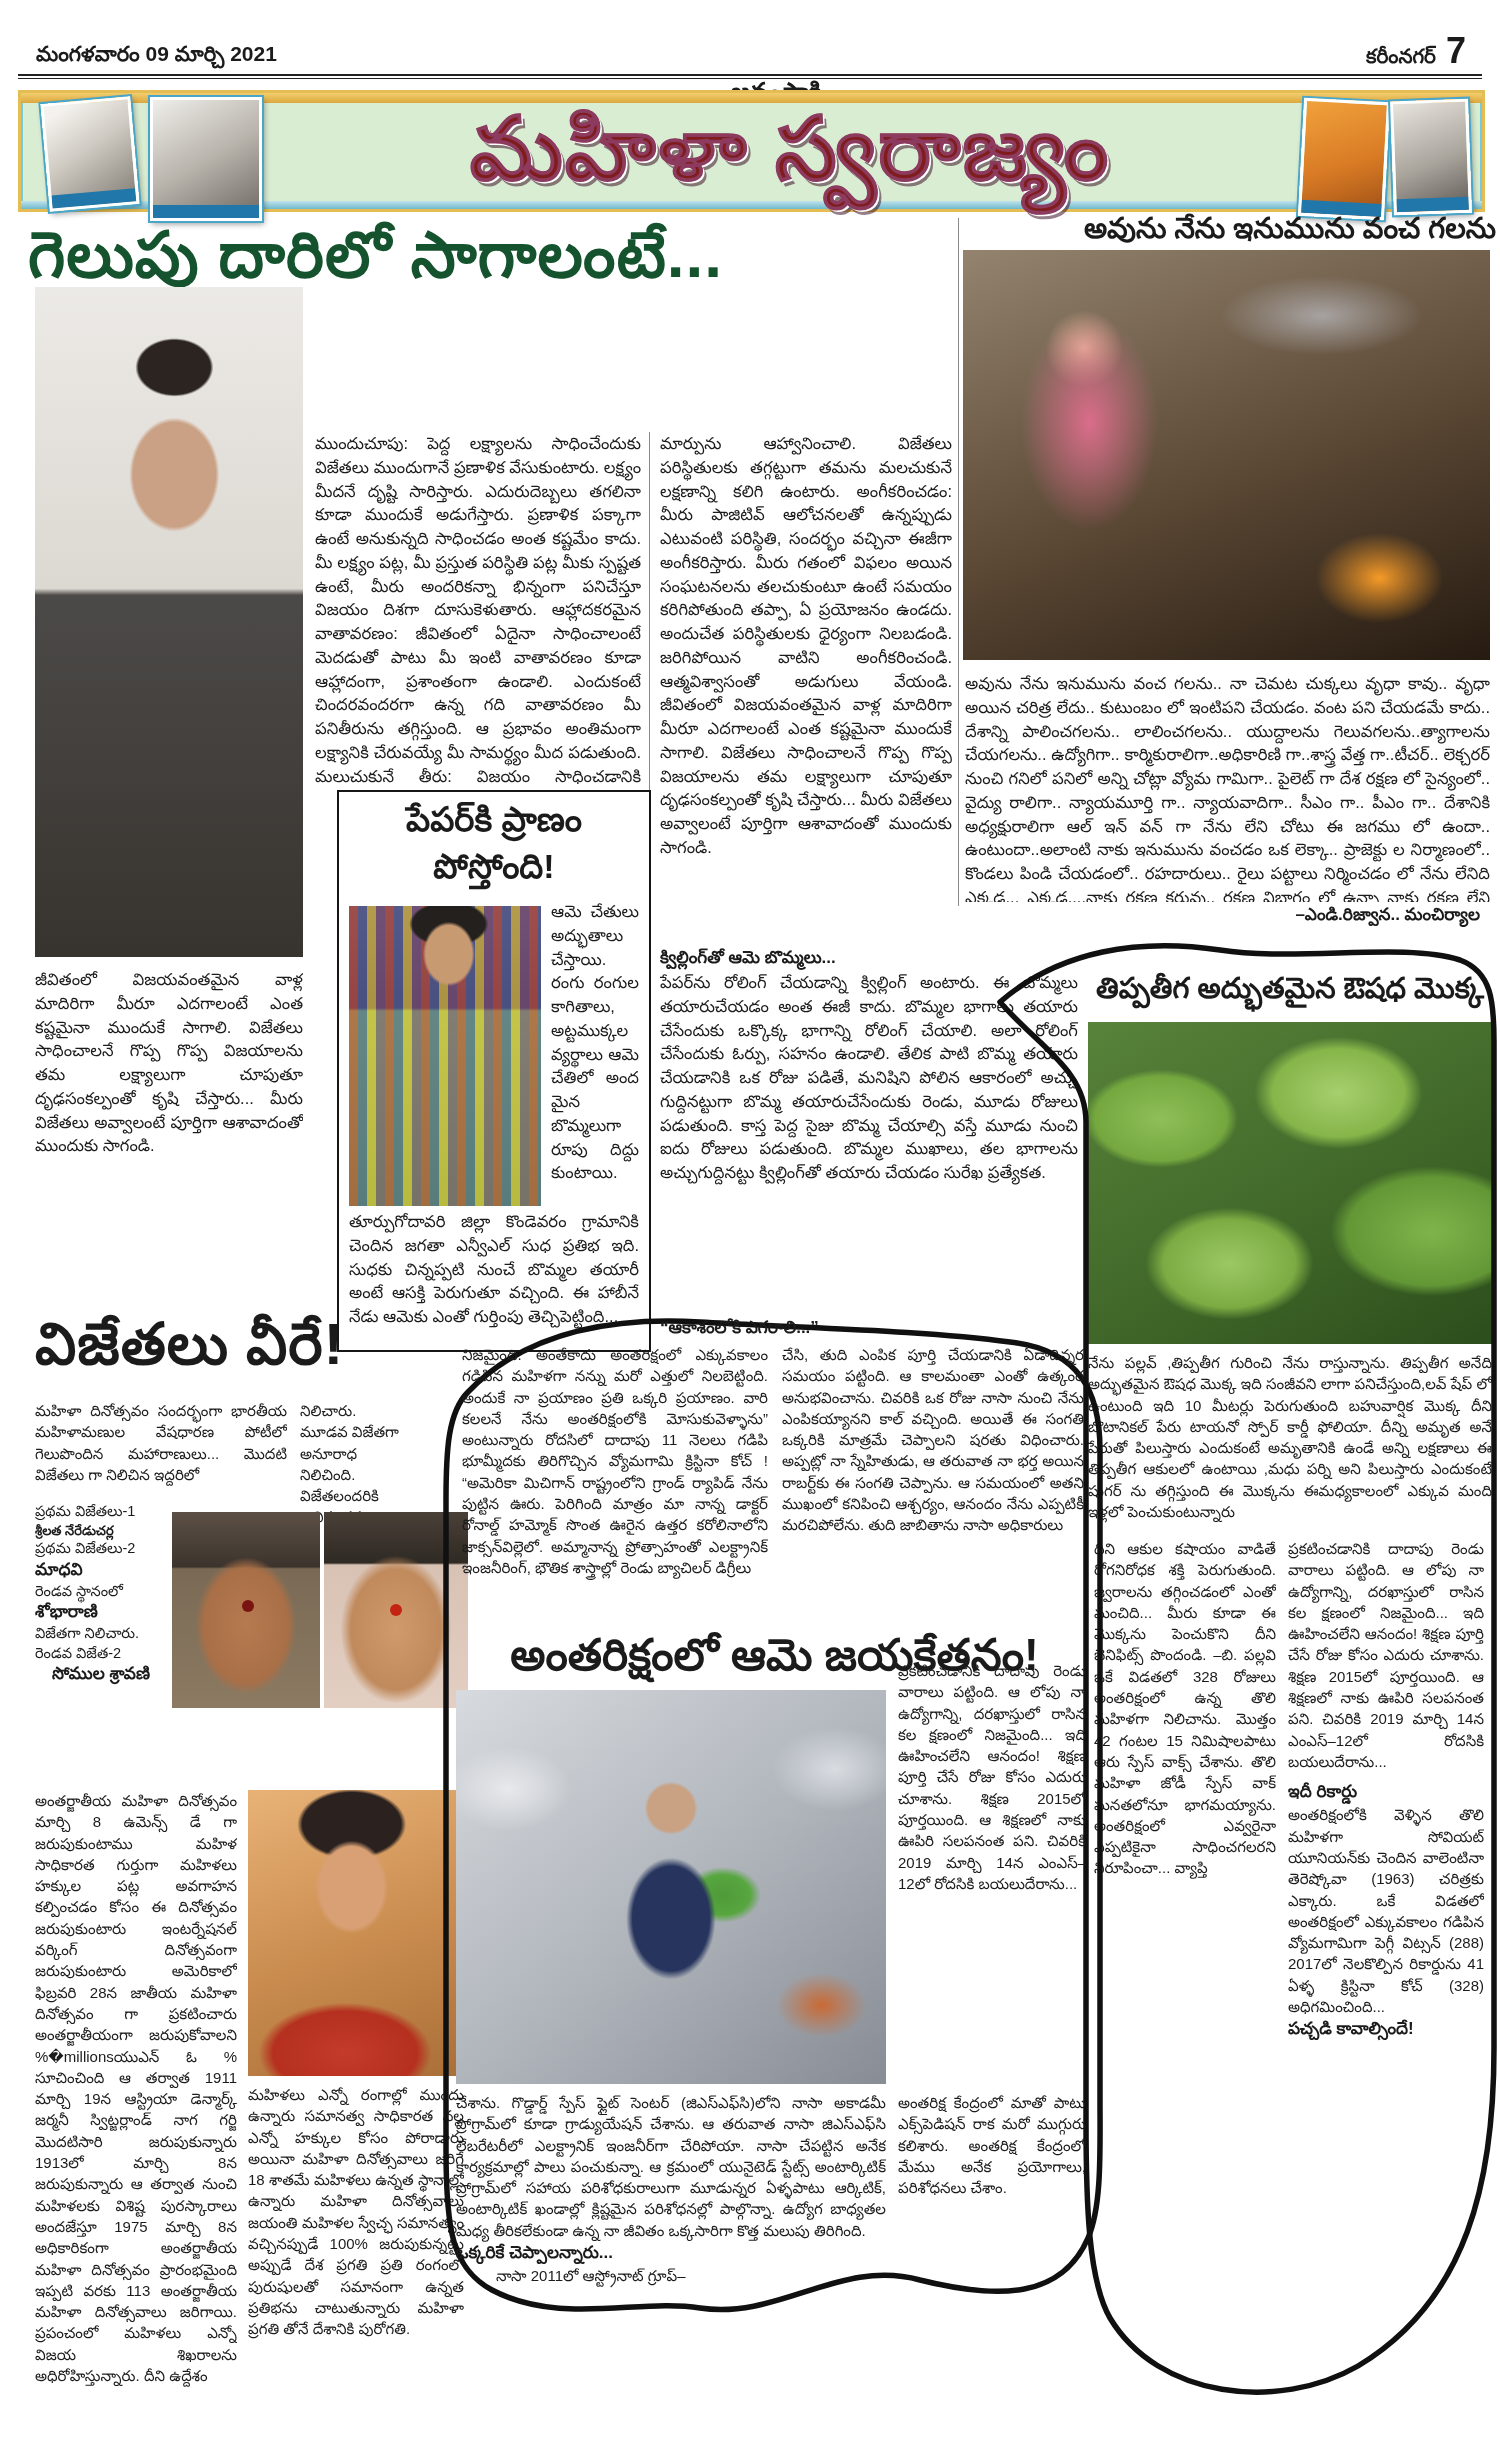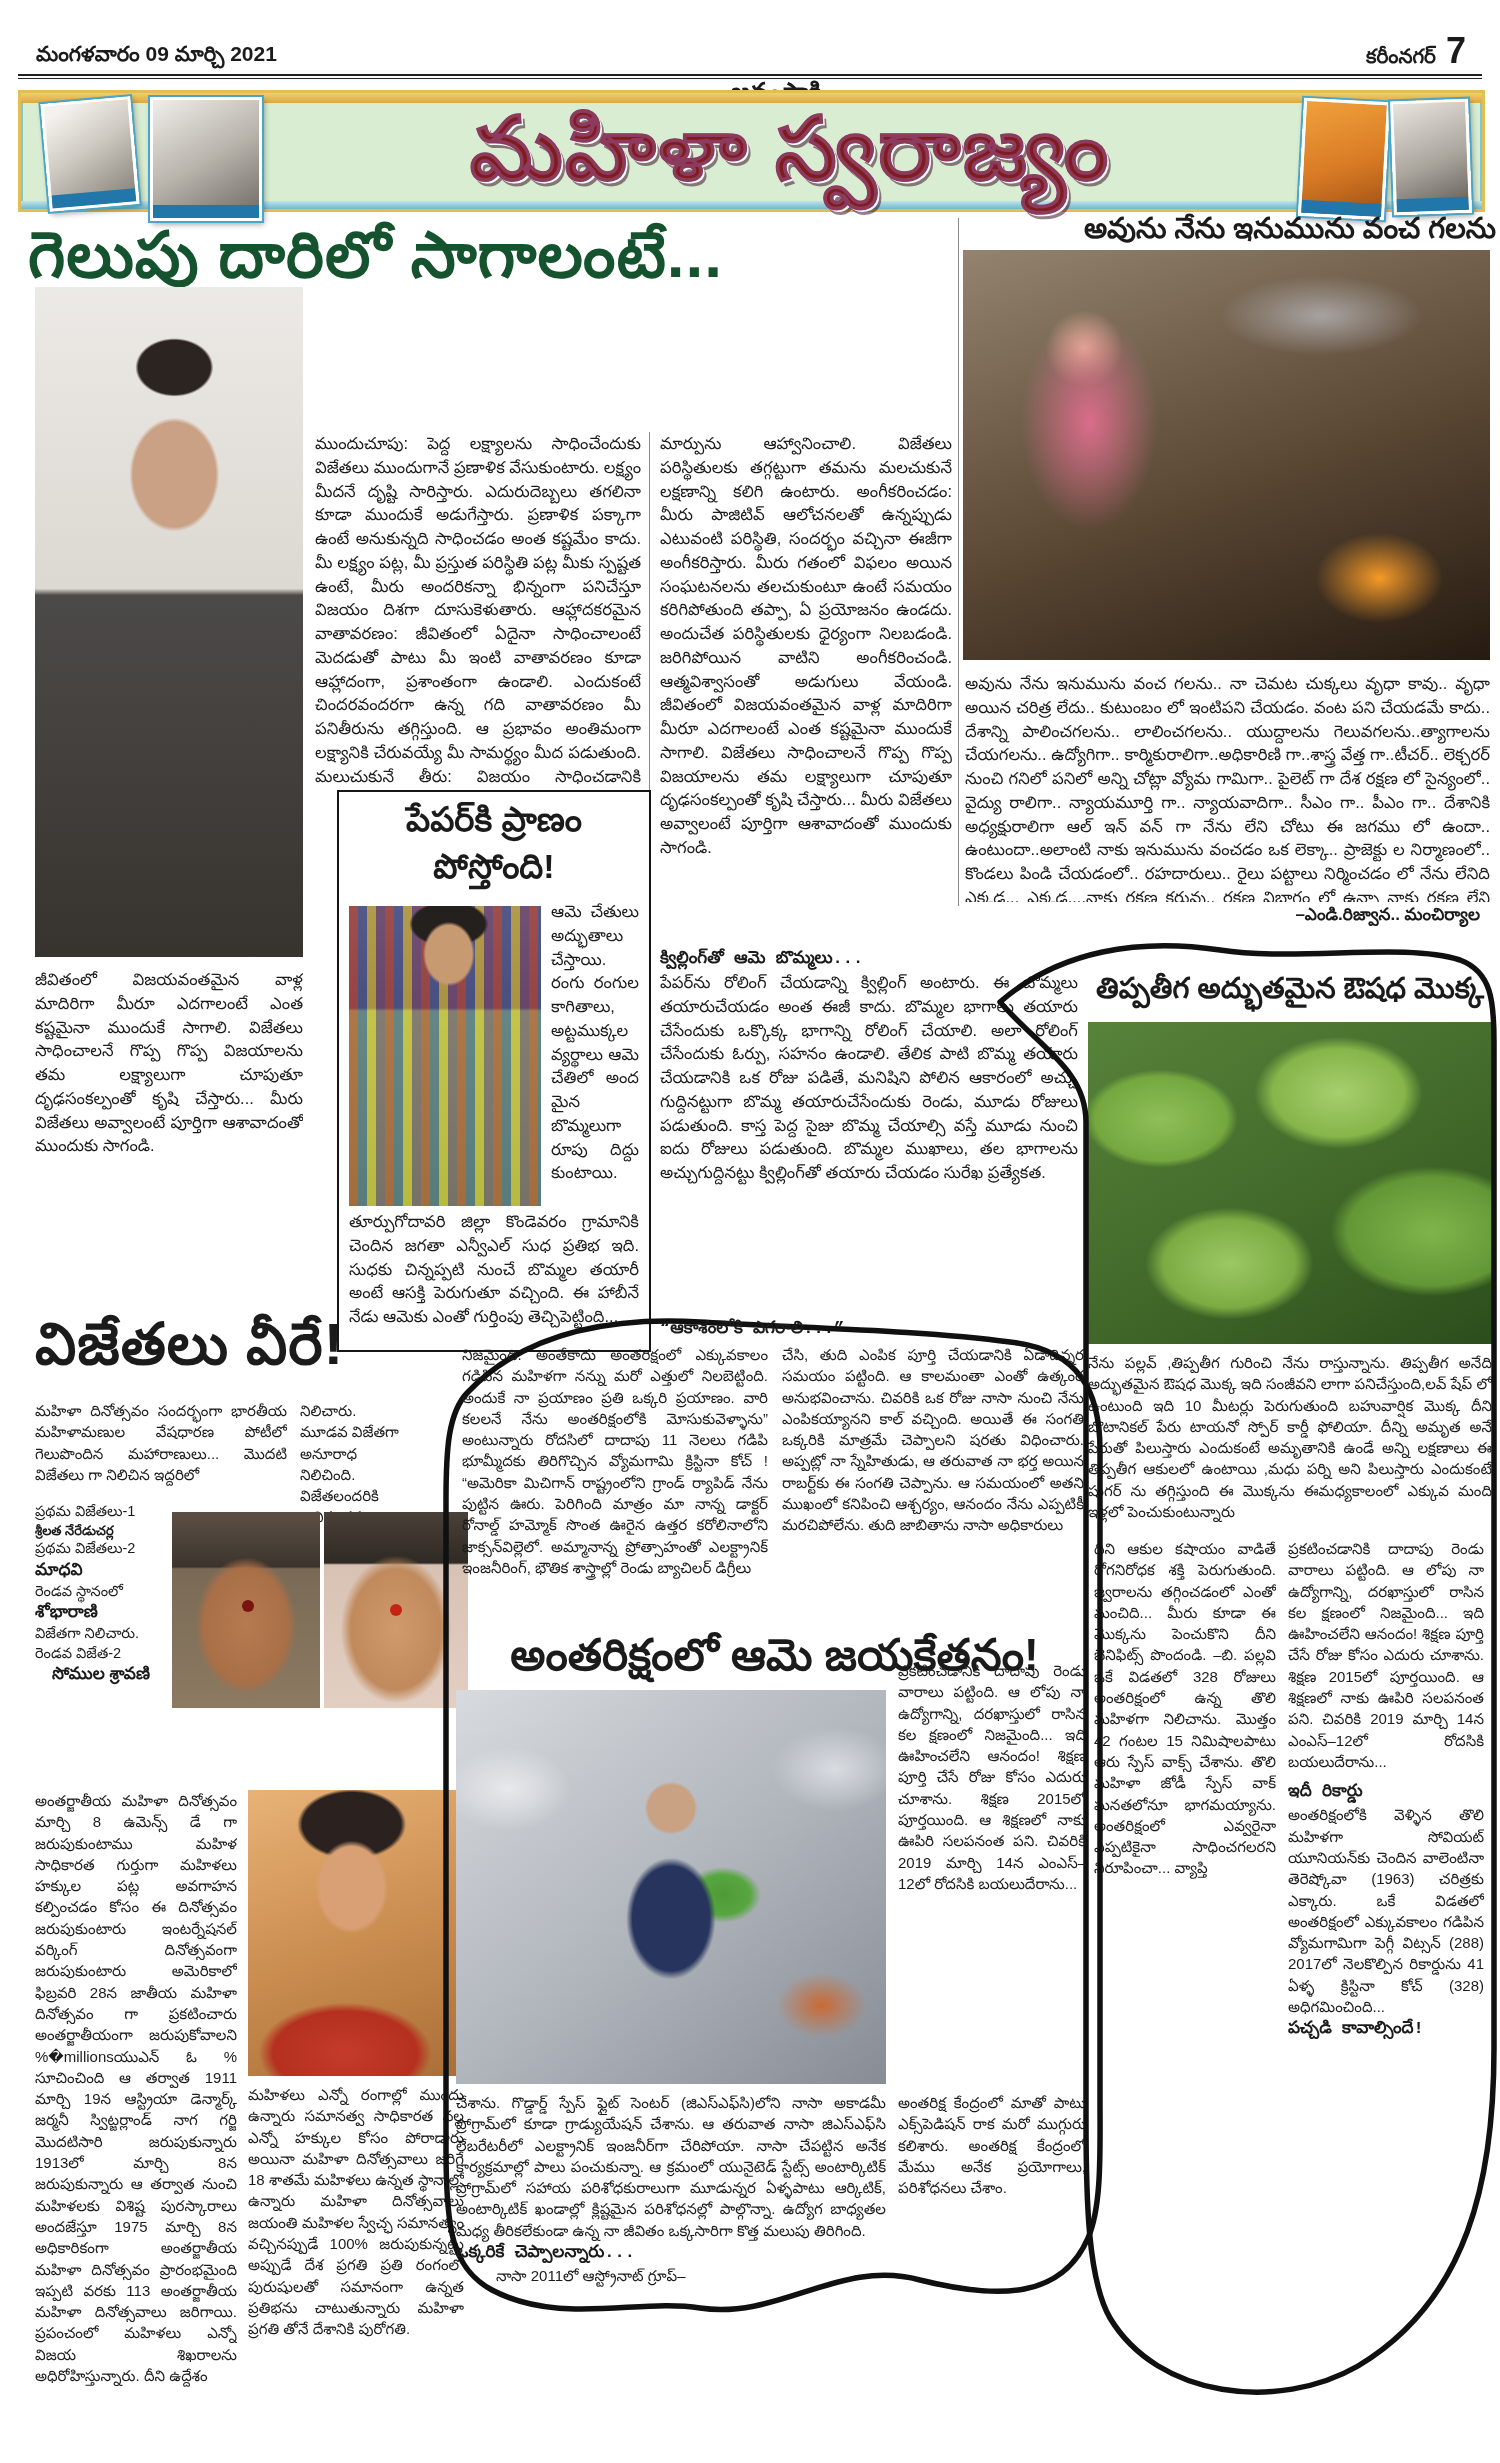--- a/index.html
+++ b/index.html
@@ -31,21 +31,21 @@
   .mini3bg{background:linear-gradient(160deg,#f0a13c,#d97b25 55%,#9c4f16);}
   .mini4bg{background:linear-gradient(160deg,#e8e4de,#a9a49c 55%,#5f5b55);}
   
   .h-main{font-size:64px;font-weight:900;color:#14532d;letter-spacing:1px;}
   .h-letter{font-size:29px;font-weight:800;}
   .h-box{font-size:34px;font-weight:900;text-align:center;}
   .h-winners{font-size:58px;font-weight:900;letter-spacing:1px;}
   .h-plant{font-size:29px;font-weight:800;text-align:center;}
   .h-progress{font-size:37px;font-weight:800;}
   .h-space{font-size:44px;font-weight:900;text-align:center;}
-  .subhead{font-weight:800;font-size:17px;font-family:Liberation Mono, monospace;}
+  .subhead{font-weight:800;font-size:17px;}
   .sig{font-weight:800;text-align:right;font-size:17px;}
   .vrule{width:1px;background:#8a8a8a;}
   
   .ph{overflow:hidden;}
   .ph-portrait{background:
      radial-gradient(75px 95px at 52% 28%, #caa184 0%, #caa184 55%, transparent 60%),
      radial-gradient(60px 45px at 52% 12%, #2c2420 0%, #2c2420 60%, transparent 65%),
      linear-gradient(180deg,#eceae6 0%,#dcd8d2 45%,#4c4a48 46%,#37342f 100%);}
   .ph-hearth{background:
      radial-gradient(95px 150px at 24% 42%, rgba(224,110,142,.95), rgba(224,110,142,0) 72%),

